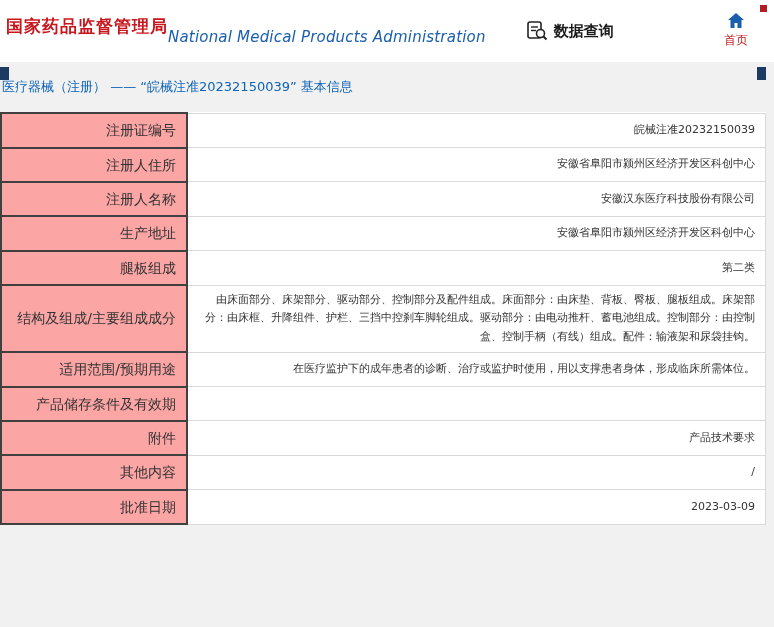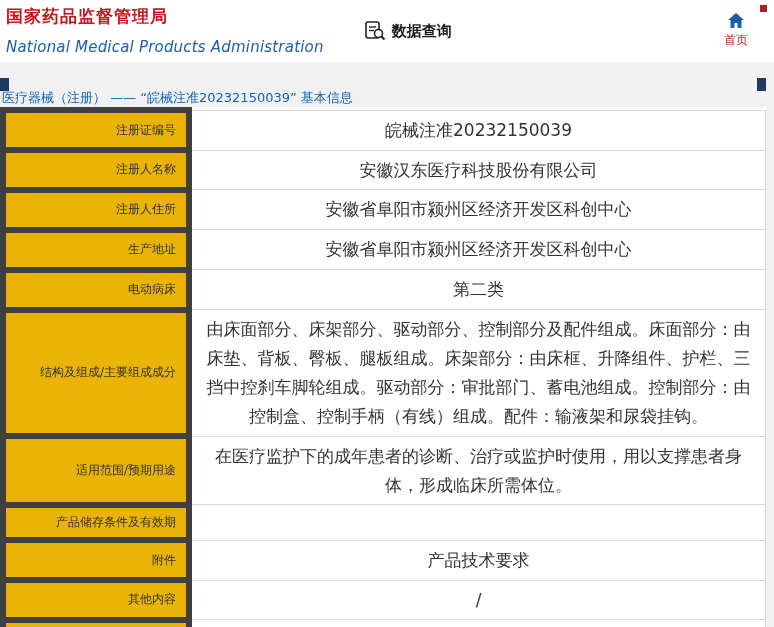--- a/index.html
+++ b/index.html
@@ -12,21 +12,21 @@
 
   
   .topbar {
     position: relative;
     height: 62px;
     background: #ffffff;
     display: flex;
     align-items: center;
     padding: 0 18px 0 6px;
   }
-  .logo { display: flex; flex-direction: column; cursor: pointer; }
+  .logo { display: flex; cursor: pointer; }
   .logo-cn {
     color: #c7161e;
     font-size: 17px;
     font-weight: 700;
     letter-spacing: 1px;
     line-height: 1.2;
   }
   .logo-en {
     color: #1a5fae;
     font-size: 15px;
@@ -69,22 +69,21 @@
     right: 7px;
     width: 7px;
     height: 7px;
     background: #ad1f24;
   }
 
   
   .content { position: relative; }
   .title-strip {
     position: relative;
-    padding: 16px 20px 0 2px;
-    margin-top: 11px;
+    padding: 16px 20px 16px 2px;
   }
   .page-title {
     font-size: 13px;
     font-weight: 400;
     color: #0d63b8;
     line-height: 1.4;
   }
   .cap {
     position: absolute;
     width: 9px;
@@ -97,35 +96,35 @@
 
   
   table.info-table {
     width: 766px;
     border-collapse: collapse;
     background: #ffffff;
     table-layout: fixed;
   }
   .info-table th {
     width: 186px;
-    border: 6px solid #404040;
+    border: 2px solid #404040;
     font-weight: 400;
-    font-size: 12px;
+    font-size: 14px;
     color: #333;
     text-align: right;
     vertical-align: middle;
     padding: 5px 10px;
     line-height: 1.6;
-    background: #eab308;
+    background: #fca5a5;
   }
   .info-table td {
     border: 1px solid #d9d9d9;
-    font-size: 17px;
+    font-size: 11px;
     color: #333;
-    text-align: center;
+    text-align: right;
     vertical-align: middle;
     padding: 5px 10px;
     line-height: 1.7;
     background: #ffffff;
     word-break: break-all;
   }
   .info-table tr { height: 25px; }
 </style>
 </head>
 <body>
@@ -170,38 +169,38 @@
     <span class="cap right"></span>
   </div>
 
   <table class="info-table">
     <tbody>
       <tr>
         <th>注册证编号</th>
         <td>皖械注准20232150039</td>
       </tr>
       <tr>
+        <th>注册人住所</th>
+        <td>安徽省阜阳市颍州区经济开发区科创中心</td>
+      </tr>
+      <tr>
         <th>注册人名称</th>
         <td>安徽汉东医疗科技股份有限公司</td>
       </tr>
       <tr>
-        <th>注册人住所</th>
-        <td>安徽省阜阳市颍州区经济开发区科创中心</td>
-      </tr>
-      <tr>
         <th>生产地址</th>
         <td>安徽省阜阳市颍州区经济开发区科创中心</td>
       </tr>
       <tr>
-        <th>电动病床</th>
+        <th>腿板组成</th>
         <td>第二类</td>
       </tr>
       <tr>
         <th>结构及组成/主要组成成分</th>
-        <td>由床面部分、床架部分、驱动部分、控制部分及配件组成。床面部分：由床垫、背板、臀板、腿板组成。床架部分：由床框、升降组件、护栏、三挡中控刹车脚轮组成。驱动部分：审批部门、蓄电池组成。控制部分：由控制盒、控制手柄（有线）组成。配件：输液架和尿袋挂钩。</td>
+        <td>由床面部分、床架部分、驱动部分、控制部分及配件组成。床面部分：由床垫、背板、臀板、腿板组成。床架部分：由床框、升降组件、护栏、三挡中控刹车脚轮组成。驱动部分：由电动推杆、蓄电池组成。控制部分：由控制盒、控制手柄（有线）组成。配件：输液架和尿袋挂钩。</td>
       </tr>
       <tr>
         <th>适用范围/预期用途</th>
         <td>在医疗监护下的成年患者的诊断、治疗或监护时使用，用以支撑患者身体，形成临床所需体位。</td>
       </tr>
       <tr>
         <th>产品储存条件及有效期</th>
         <td></td>
       </tr>
       <tr>

